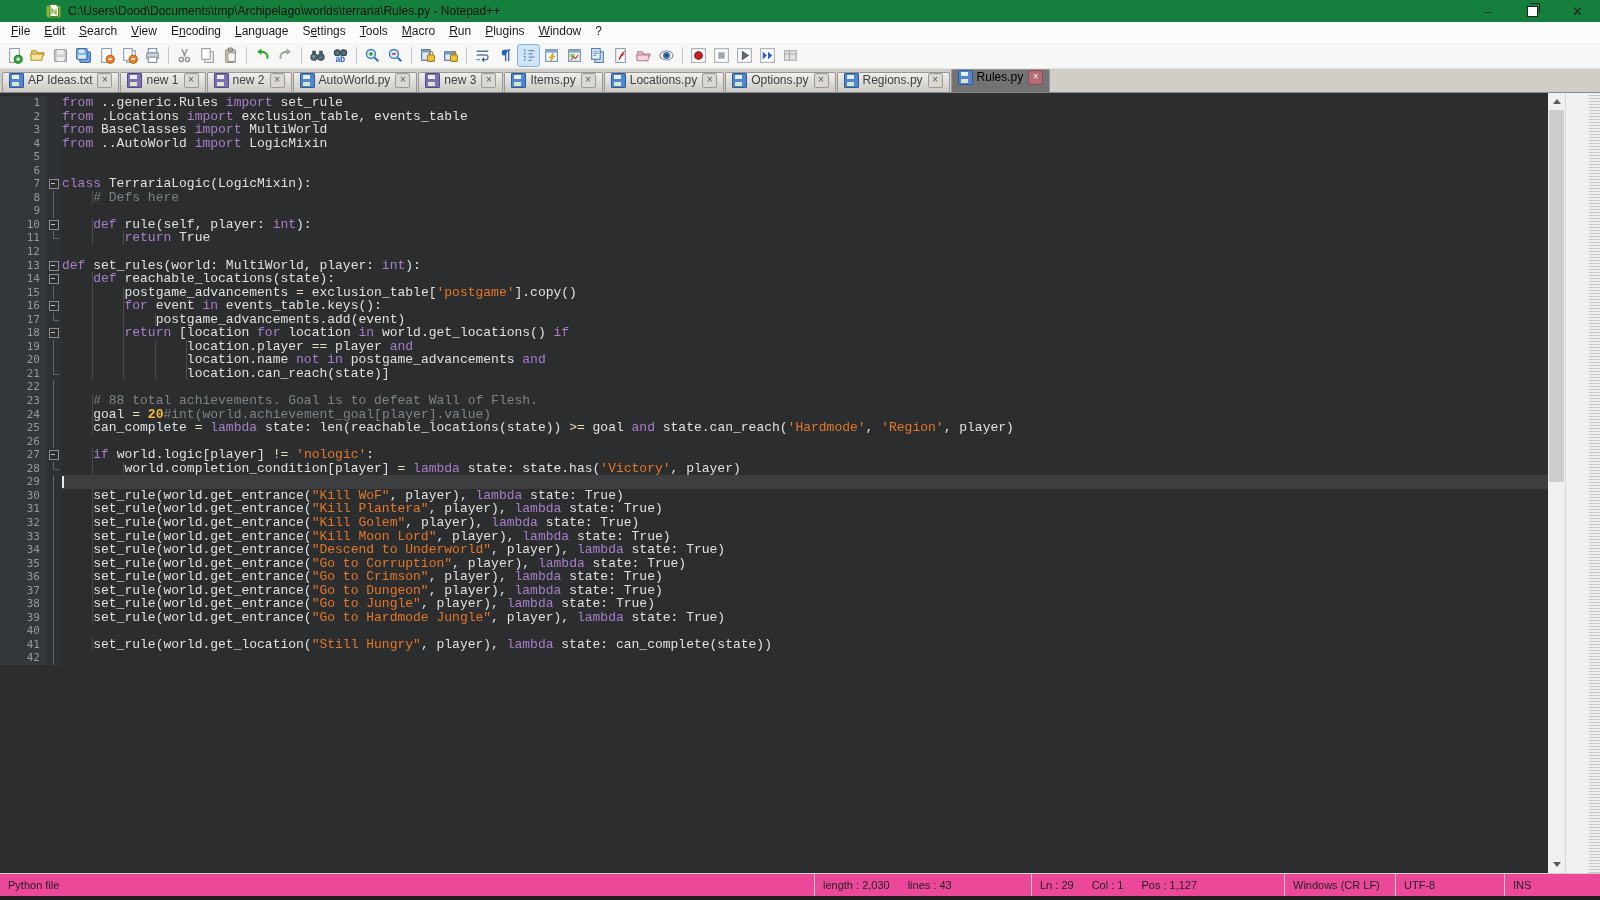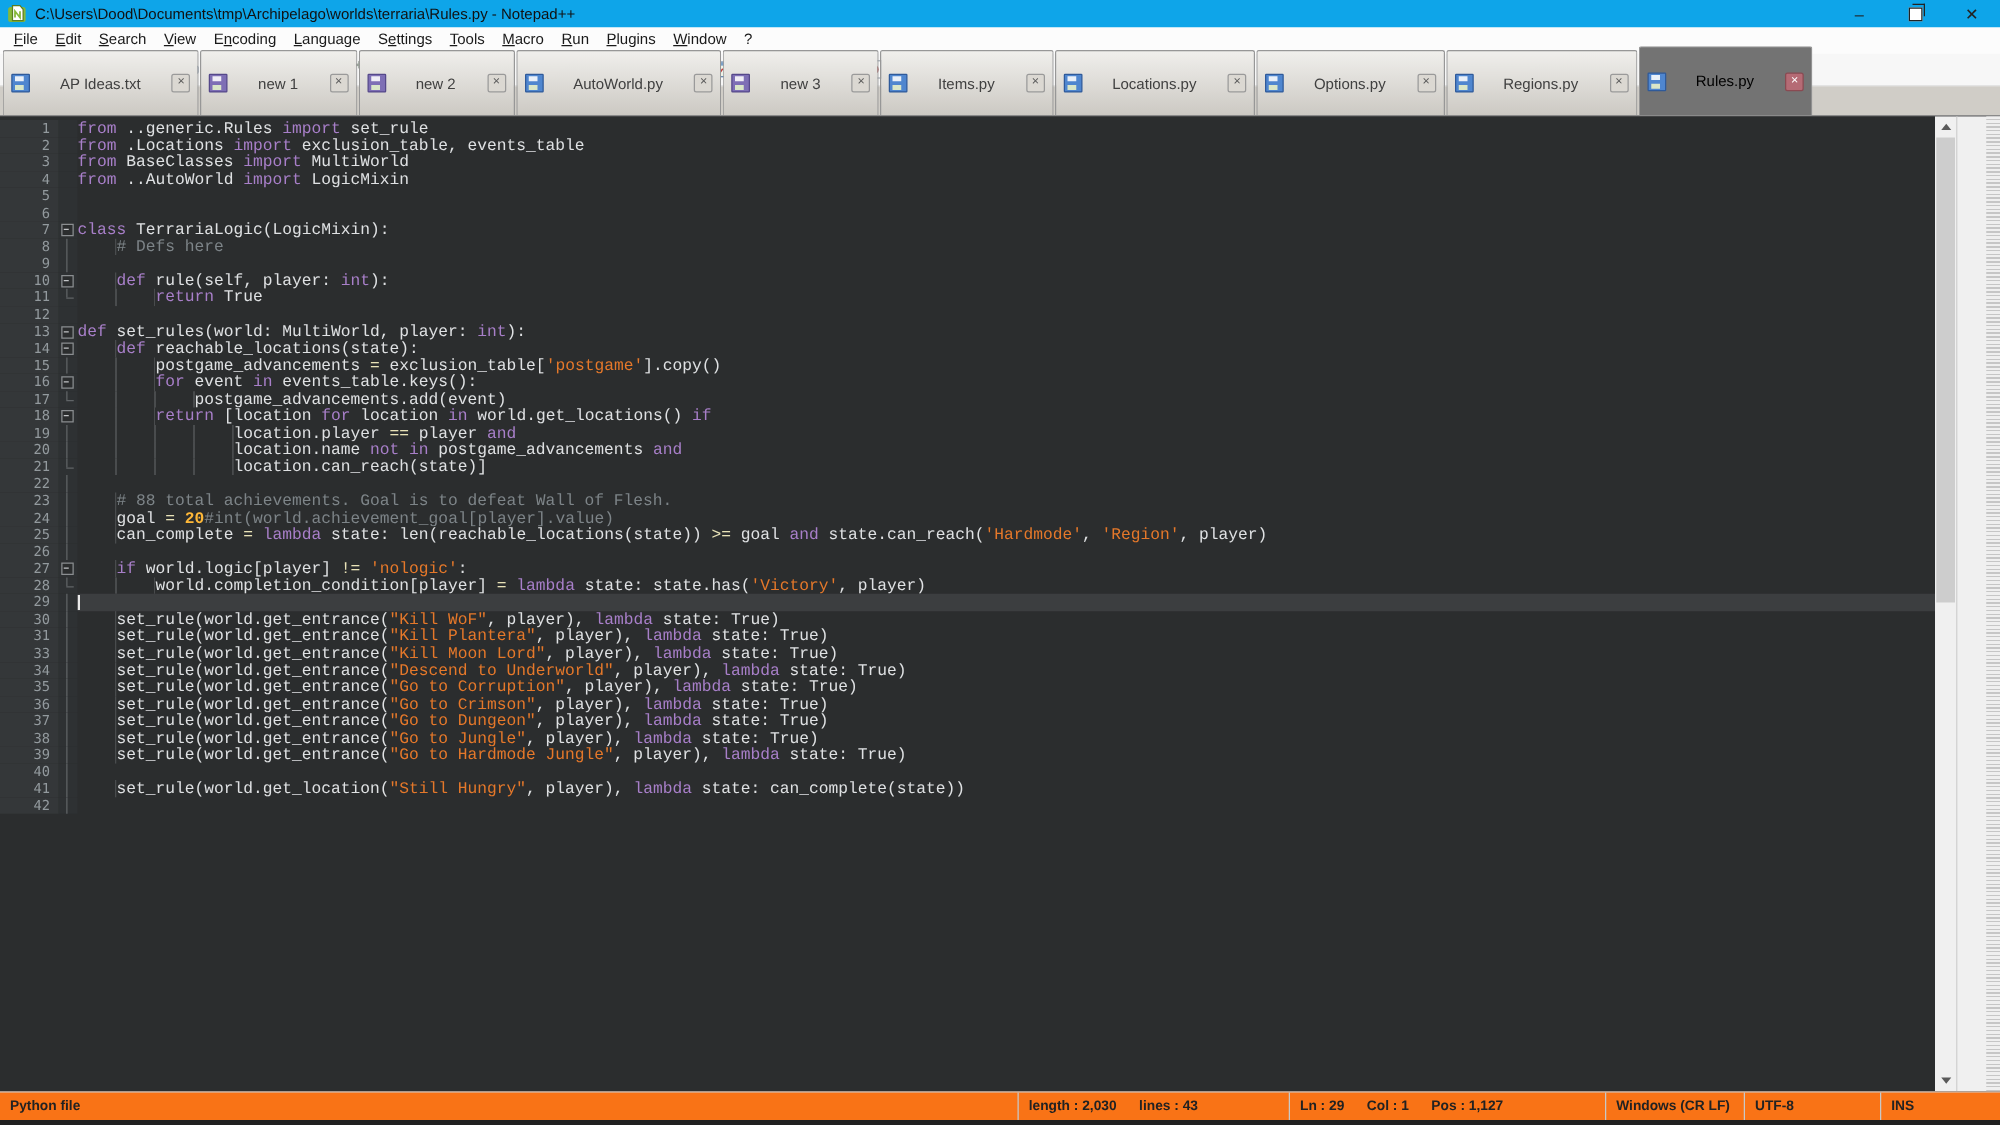--- a/index.html
+++ b/index.html
@@ -1,21 +1,21 @@
 <!DOCTYPE html>
 <html style="--editor-bg: #2b2d2e; --margin-bg: #343739; --fold-bg: #2e3133; --current-line-bg: #3c3e40; --text: #dfe1e3; --keyword: #a87fc9; --string: #e5782a; --number: #ffb838; --comment: #7d8488; --operator: #e8e2b7; --line-number: #939a9e; --caret: #eaeaea;"><head>
 <meta charset="utf-8">
 <style>
   html,body{margin:0;padding:0;width:1600px;height:900px;overflow:hidden;
     font-family:"Liberation Sans",sans-serif;background:#dcdcdc;}
   .window{width:1600px;height:900px;display:flex;flex-direction:column;background:#fff;}
 
   
-  .titlebar{height:22px;background:#0ea5e9;display:flex;align-items:center;
-    font-size:12px;color:#111;flex:0 0 auto;}
+  .titlebar{height:22px;background:#15803d;display:flex;align-items:center;
+    font-size:12px;color:#111;flex:0 0 auto;padding-left:40px;}
   .app-icon{width:16px;height:16px;margin:0 6px 0 6px;display:inline-flex;}
   .title-text{flex:1;white-space:nowrap;overflow:hidden;}
   .win-controls{display:flex;height:100%;}
   .wc{width:45px;height:100%;display:flex;align-items:center;justify-content:center;
     color:#222;font-size:13px;cursor:default;}
   .restore-box{width:9px;height:9px;border:1px solid #222;position:relative;background:#fff;}
   .restore-box::before{content:"";position:absolute;left:2px;top:-4px;width:9px;height:9px;
     border:1px solid #222;border-bottom:none;border-left:none;}
 
   
@@ -27,23 +27,23 @@
   .toolbar{height:25px;background:#f7f7f7;display:flex;align-items:center;
     padding-left:3px;flex:0 0 auto;border-bottom:1px solid #e3e3e3;}
   .tb-icon{width:21px;height:21px;display:inline-flex;align-items:center;
     justify-content:center;margin:0 1px;border-radius:2px;}
   .tb-icon.pressed{background:#cfe4f7;outline:1px solid #7eb4e2;}
   .tb-sep{width:1px;height:17px;background:#c9c9c9;margin:0 4px;}
 
   
   .tabbar{height:23px;background:#d0cdc7;display:flex;align-items:flex-end;
     padding-left:2px;flex:0 0 auto;}
-  .tab{height:19px;display:flex;align-items:center;padding:16px 6px;margin-right:1px;
+  .tab{height:19px;display:flex;padding:0 6px;margin-right:1px;
     background:linear-gradient(#f0efec,#ccc9c3);border:1px solid #979797;border-bottom:none;
-    border-radius:2px 2px 0 0;font-size:12px;color:#404040;cursor:default;white-space:nowrap;gap:20px;}
+    border-radius:2px 2px 0 0;font-size:12px;color:#404040;cursor:default;white-space:nowrap;}
   .tab.active{height:22px;background:#737373;color:#000;}
   .tab-label{margin:0 5px 0 4px;}
   .fd{width:13px;height:13px;position:relative;border-radius:1px;flex:0 0 auto;}
   .fd-blue{background:#4f86cf;border:1px solid #2f5a9a;}
   .fd-violet{background:#7e6fb5;border:1px solid #55488a;}
   .fd::before{content:"";position:absolute;left:2px;top:1px;width:7px;height:4px;background:rgba(255,255,255,.88);}
   .fd::after{content:"";position:absolute;left:2px;bottom:1px;width:7px;height:4px;background:#d9e6c8;}
   .tab-close{width:13px;height:13px;border:1px solid #9a9a9a;background:#dbd8d2;color:#5a5a5a;
     font-size:10px;line-height:11px;text-align:center;border-radius:2px;}
   .tab.active .tab-close{background:#b56b75;border-color:#8a4a52;color:#fff;}
@@ -82,22 +82,22 @@
   .arr-up{width:0;height:0;border-left:4px solid transparent;border-right:4px solid transparent;
     border-bottom:5px solid #5a5a5a;}
   .arr-down{width:0;height:0;border-left:4px solid transparent;border-right:4px solid transparent;
     border-top:5px solid #5a5a5a;}
   .sb-thumb{position:absolute;left:1px;width:15px;top:17px;height:372px;background:#cdcdcd;}
   .right-edge{width:34px;flex:0 0 auto;background:#f0f0f0;border-left:1px solid #d8d8d8;position:relative;}
   .right-edge::after{content:"";position:absolute;right:0;top:0;bottom:0;width:11px;
     background:repeating-linear-gradient(0deg,#c6c6c6 0 1px,#efefef 1px 3px);}
 
   
-  .statusbar{height:22px;background:#f97316;border-top:1px solid #d0d0d0;display:flex;
-    align-items:center;font-size:11px;color:#222;flex:0 0 auto;font-weight:bold;}
+  .statusbar{height:22px;background:#ec4899;border-top:1px solid #d0d0d0;display:flex;
+    align-items:center;font-size:11px;color:#222;flex:0 0 auto;}
   .sb-cell{height:100%;display:flex;align-items:center;padding:0 8px;border-right:1px solid #c8c8c8;
     white-space:nowrap;overflow:hidden;}
   .sb-left{flex:1;}
   .sb-cell .gap{display:inline-block;width:18px;}
   .w-len{width:200px;} .w-pos{width:236px;} .w-eol{width:94px;} .w-enc{width:92px;} .w-ins{width:79px;border-right:none;}
 
   .bottom-strip{height:4px;background:#202020;flex:0 0 auto;}
 </style>
 </head>
 <body>
@@ -444,20 +444,21 @@
         <div class="row"><span class="ln">22</span><span class="fold line"></span><div class="code"></div></div>
         <div class="row"><span class="ln">23</span><span class="fold line"></span><div class="code"><span class="lead tk-com">    </span><span class="tk-com"># 88 total achievements. Goal is to defeat Wall of Flesh.</span></div></div>
         <div class="row"><span class="ln">24</span><span class="fold line"></span><div class="code"><span class="lead tk-id">    </span><span class="tk-id">goal </span><span class="tk-op">=</span><span class="tk-id"> </span><span class="tk-num">20</span><span class="tk-com">#int(world.achievement_goal[player].value)</span></div></div>
         <div class="row"><span class="ln">25</span><span class="fold line"></span><div class="code"><span class="lead tk-id">    </span><span class="tk-id">can_complete </span><span class="tk-op">=</span><span class="tk-id"> </span><span class="tk-kw">lambda</span><span class="tk-id"> state: len(reachable_locations(state)) </span><span class="tk-op">&gt;=</span><span class="tk-id"> goal </span><span class="tk-kw">and</span><span class="tk-id"> state.can_reach(</span><span class="tk-str">'Hardmode'</span><span class="tk-id">, </span><span class="tk-str">'Region'</span><span class="tk-id">, player)</span></div></div>
         <div class="row"><span class="ln">26</span><span class="fold line"></span><div class="code"></div></div>
         <div class="row"><span class="ln">27</span><span class="fold start"></span><div class="code"><span class="lead tk-id">    </span><span class="tk-kw">if</span><span class="tk-id"> world.logic[player] </span><span class="tk-op">!=</span><span class="tk-id"> </span><span class="tk-str">'nologic'</span><span class="tk-id">:</span></div></div>
         <div class="row"><span class="ln">28</span><span class="fold end"></span><div class="code"><span class="lead tk-id">        </span><span class="tk-id">world.completion_condition[player] </span><span class="tk-op">=</span><span class="tk-id"> </span><span class="tk-kw">lambda</span><span class="tk-id"> state: state.has(</span><span class="tk-str">'Victory'</span><span class="tk-id">, player)</span></div></div>
         <div class="row"><span class="ln">29</span><span class="fold line"></span><div class="code cur"><span class="caret"></span></div></div>
         <div class="row"><span class="ln">30</span><span class="fold line"></span><div class="code"><span class="lead tk-id">    </span><span class="tk-id">set_rule(world.get_entrance(</span><span class="tk-str">"Kill WoF"</span><span class="tk-id">, player), </span><span class="tk-kw">lambda</span><span class="tk-id"> state: True)</span></div></div>
         <div class="row"><span class="ln">31</span><span class="fold line"></span><div class="code"><span class="lead tk-id">    </span><span class="tk-id">set_rule(world.get_entrance(</span><span class="tk-str">"Kill Plantera"</span><span class="tk-id">, player), </span><span class="tk-kw">lambda</span><span class="tk-id"> state: True)</span></div></div>
+        <div class="row"><span class="ln">32</span><span class="fold line"></span><div class="code"><span class="lead tk-id">    </span><span class="tk-id">set_rule(world.get_entrance(</span><span class="tk-str">"Kill Golem"</span><span class="tk-id">, player), </span><span class="tk-kw">lambda</span><span class="tk-id"> state: True)</span></div></div>
         <div class="row"><span class="ln">33</span><span class="fold line"></span><div class="code"><span class="lead tk-id">    </span><span class="tk-id">set_rule(world.get_entrance(</span><span class="tk-str">"Kill Moon Lord"</span><span class="tk-id">, player), </span><span class="tk-kw">lambda</span><span class="tk-id"> state: True)</span></div></div>
         <div class="row"><span class="ln">34</span><span class="fold line"></span><div class="code"><span class="lead tk-id">    </span><span class="tk-id">set_rule(world.get_entrance(</span><span class="tk-str">"Descend to Underworld"</span><span class="tk-id">, player), </span><span class="tk-kw">lambda</span><span class="tk-id"> state: True)</span></div></div>
         <div class="row"><span class="ln">35</span><span class="fold line"></span><div class="code"><span class="lead tk-id">    </span><span class="tk-id">set_rule(world.get_entrance(</span><span class="tk-str">"Go to Corruption"</span><span class="tk-id">, player), </span><span class="tk-kw">lambda</span><span class="tk-id"> state: True)</span></div></div>
         <div class="row"><span class="ln">36</span><span class="fold line"></span><div class="code"><span class="lead tk-id">    </span><span class="tk-id">set_rule(world.get_entrance(</span><span class="tk-str">"Go to Crimson"</span><span class="tk-id">, player), </span><span class="tk-kw">lambda</span><span class="tk-id"> state: True)</span></div></div>
         <div class="row"><span class="ln">37</span><span class="fold line"></span><div class="code"><span class="lead tk-id">    </span><span class="tk-id">set_rule(world.get_entrance(</span><span class="tk-str">"Go to Dungeon"</span><span class="tk-id">, player), </span><span class="tk-kw">lambda</span><span class="tk-id"> state: True)</span></div></div>
         <div class="row"><span class="ln">38</span><span class="fold line"></span><div class="code"><span class="lead tk-id">    </span><span class="tk-id">set_rule(world.get_entrance(</span><span class="tk-str">"Go to Jungle"</span><span class="tk-id">, player), </span><span class="tk-kw">lambda</span><span class="tk-id"> state: True)</span></div></div>
         <div class="row"><span class="ln">39</span><span class="fold line"></span><div class="code"><span class="lead tk-id">    </span><span class="tk-id">set_rule(world.get_entrance(</span><span class="tk-str">"Go to Hardmode Jungle"</span><span class="tk-id">, player), </span><span class="tk-kw">lambda</span><span class="tk-id"> state: True)</span></div></div>
         <div class="row"><span class="ln">40</span><span class="fold line"></span><div class="code"></div></div>
         <div class="row"><span class="ln">41</span><span class="fold line"></span><div class="code"><span class="lead tk-id">    </span><span class="tk-id">set_rule(world.get_location(</span><span class="tk-str">"Still Hungry"</span><span class="tk-id">, player), </span><span class="tk-kw">lambda</span><span class="tk-id"> state: can_complete(state))</span></div></div>
         <div class="row"><span class="ln">42</span><span class="fold line"></span><div class="code"></div></div>

